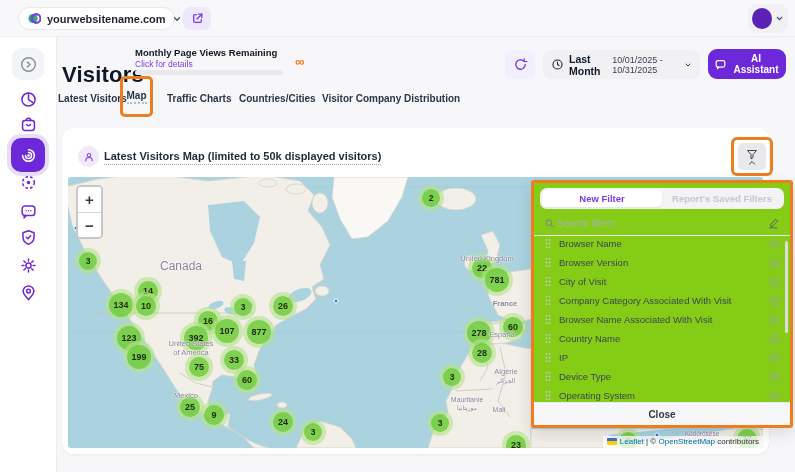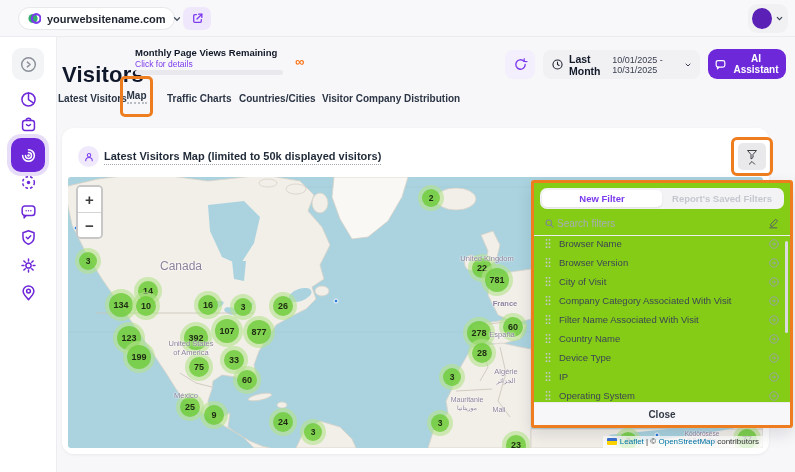--- a/index.html
+++ b/index.html
@@ -368,21 +368,21 @@
         </div>
 
         <div class="cluster c3" style="left: 53px; top: 128px;">
           <span class="cluster-inner">134</span>
         </div>
 
         <div class="cluster c2" style="left: 78px; top: 129px;">
           <span class="cluster-inner">10</span>
         </div>
 
-        <div class="cluster c2" style="left: 140px; top: 128px;">
+        <div class="cluster c2" style="left: 140px; top: 144px;">
           <span class="cluster-inner">16</span>
         </div>
 
         <div class="cluster c1" style="left: 175px; top: 130px;">
           <span class="cluster-inner">3</span>
         </div>
 
         <div class="cluster c2" style="left: 215px; top: 129px;">
           <span class="cluster-inner">26</span>
         </div>
@@ -638,21 +638,21 @@
           <span>
             <svg width="8" height="11" viewBox="0 0 12 18" fill="#c6c9cf">
               <circle cx="3.5" cy="3" r="1.5"></circle>
               <circle cx="8.5" cy="3" r="1.5"></circle>
               <circle cx="3.5" cy="9" r="1.5"></circle>
               <circle cx="8.5" cy="9" r="1.5"></circle>
               <circle cx="3.5" cy="15" r="1.5"></circle>
               <circle cx="8.5" cy="15" r="1.5"></circle>
             </svg>
           </span>
-          <span class="fp-row-label">Filter Name Associated With Visit</span>
+          <span class="fp-row-label">Browser Name Associated With Visit</span>
           <span>
             <svg width="12" height="12" viewBox="0 0 24 24" fill="none" stroke="#98a0ac" stroke-width="1.8" stroke-linecap="round" stroke-linejoin="round">
               <circle cx="12" cy="12" r="8.5"></circle>
               <path d="M8.5 12h6M12 9.5L14.8 12 12 14.5"></path>
             </svg>
           </span>
         </div>
 
         <div class="fp-row">
           <span>
@@ -678,41 +678,41 @@
           <span>
             <svg width="8" height="11" viewBox="0 0 12 18" fill="#c6c9cf">
               <circle cx="3.5" cy="3" r="1.5"></circle>
               <circle cx="8.5" cy="3" r="1.5"></circle>
               <circle cx="3.5" cy="9" r="1.5"></circle>
               <circle cx="8.5" cy="9" r="1.5"></circle>
               <circle cx="3.5" cy="15" r="1.5"></circle>
               <circle cx="8.5" cy="15" r="1.5"></circle>
             </svg>
           </span>
+          <span class="fp-row-label">IP</span>
+          <span>
+            <svg width="12" height="12" viewBox="0 0 24 24" fill="none" stroke="#98a0ac" stroke-width="1.8" stroke-linecap="round" stroke-linejoin="round">
+              <circle cx="12" cy="12" r="8.5"></circle>
+              <path d="M8.5 12h6M12 9.5L14.8 12 12 14.5"></path>
+            </svg>
+          </span>
+        </div>
+
+        <div class="fp-row">
+          <span>
+            <svg width="8" height="11" viewBox="0 0 12 18" fill="#c6c9cf">
+              <circle cx="3.5" cy="3" r="1.5"></circle>
+              <circle cx="8.5" cy="3" r="1.5"></circle>
+              <circle cx="3.5" cy="9" r="1.5"></circle>
+              <circle cx="8.5" cy="9" r="1.5"></circle>
+              <circle cx="3.5" cy="15" r="1.5"></circle>
+              <circle cx="8.5" cy="15" r="1.5"></circle>
+            </svg>
+          </span>
           <span class="fp-row-label">Device Type</span>
-          <span>
-            <svg width="12" height="12" viewBox="0 0 24 24" fill="none" stroke="#98a0ac" stroke-width="1.8" stroke-linecap="round" stroke-linejoin="round">
-              <circle cx="12" cy="12" r="8.5"></circle>
-              <path d="M8.5 12h6M12 9.5L14.8 12 12 14.5"></path>
-            </svg>
-          </span>
-        </div>
-
-        <div class="fp-row">
-          <span>
-            <svg width="8" height="11" viewBox="0 0 12 18" fill="#c6c9cf">
-              <circle cx="3.5" cy="3" r="1.5"></circle>
-              <circle cx="8.5" cy="3" r="1.5"></circle>
-              <circle cx="3.5" cy="9" r="1.5"></circle>
-              <circle cx="8.5" cy="9" r="1.5"></circle>
-              <circle cx="3.5" cy="15" r="1.5"></circle>
-              <circle cx="8.5" cy="15" r="1.5"></circle>
-            </svg>
-          </span>
-          <span class="fp-row-label">IP</span>
           <span>
             <svg width="12" height="12" viewBox="0 0 24 24" fill="none" stroke="#98a0ac" stroke-width="1.8" stroke-linecap="round" stroke-linejoin="round">
               <circle cx="12" cy="12" r="8.5"></circle>
               <path d="M8.5 12h6M12 9.5L14.8 12 12 14.5"></path>
             </svg>
           </span>
         </div>
 
         <div class="fp-row">
           <span>

